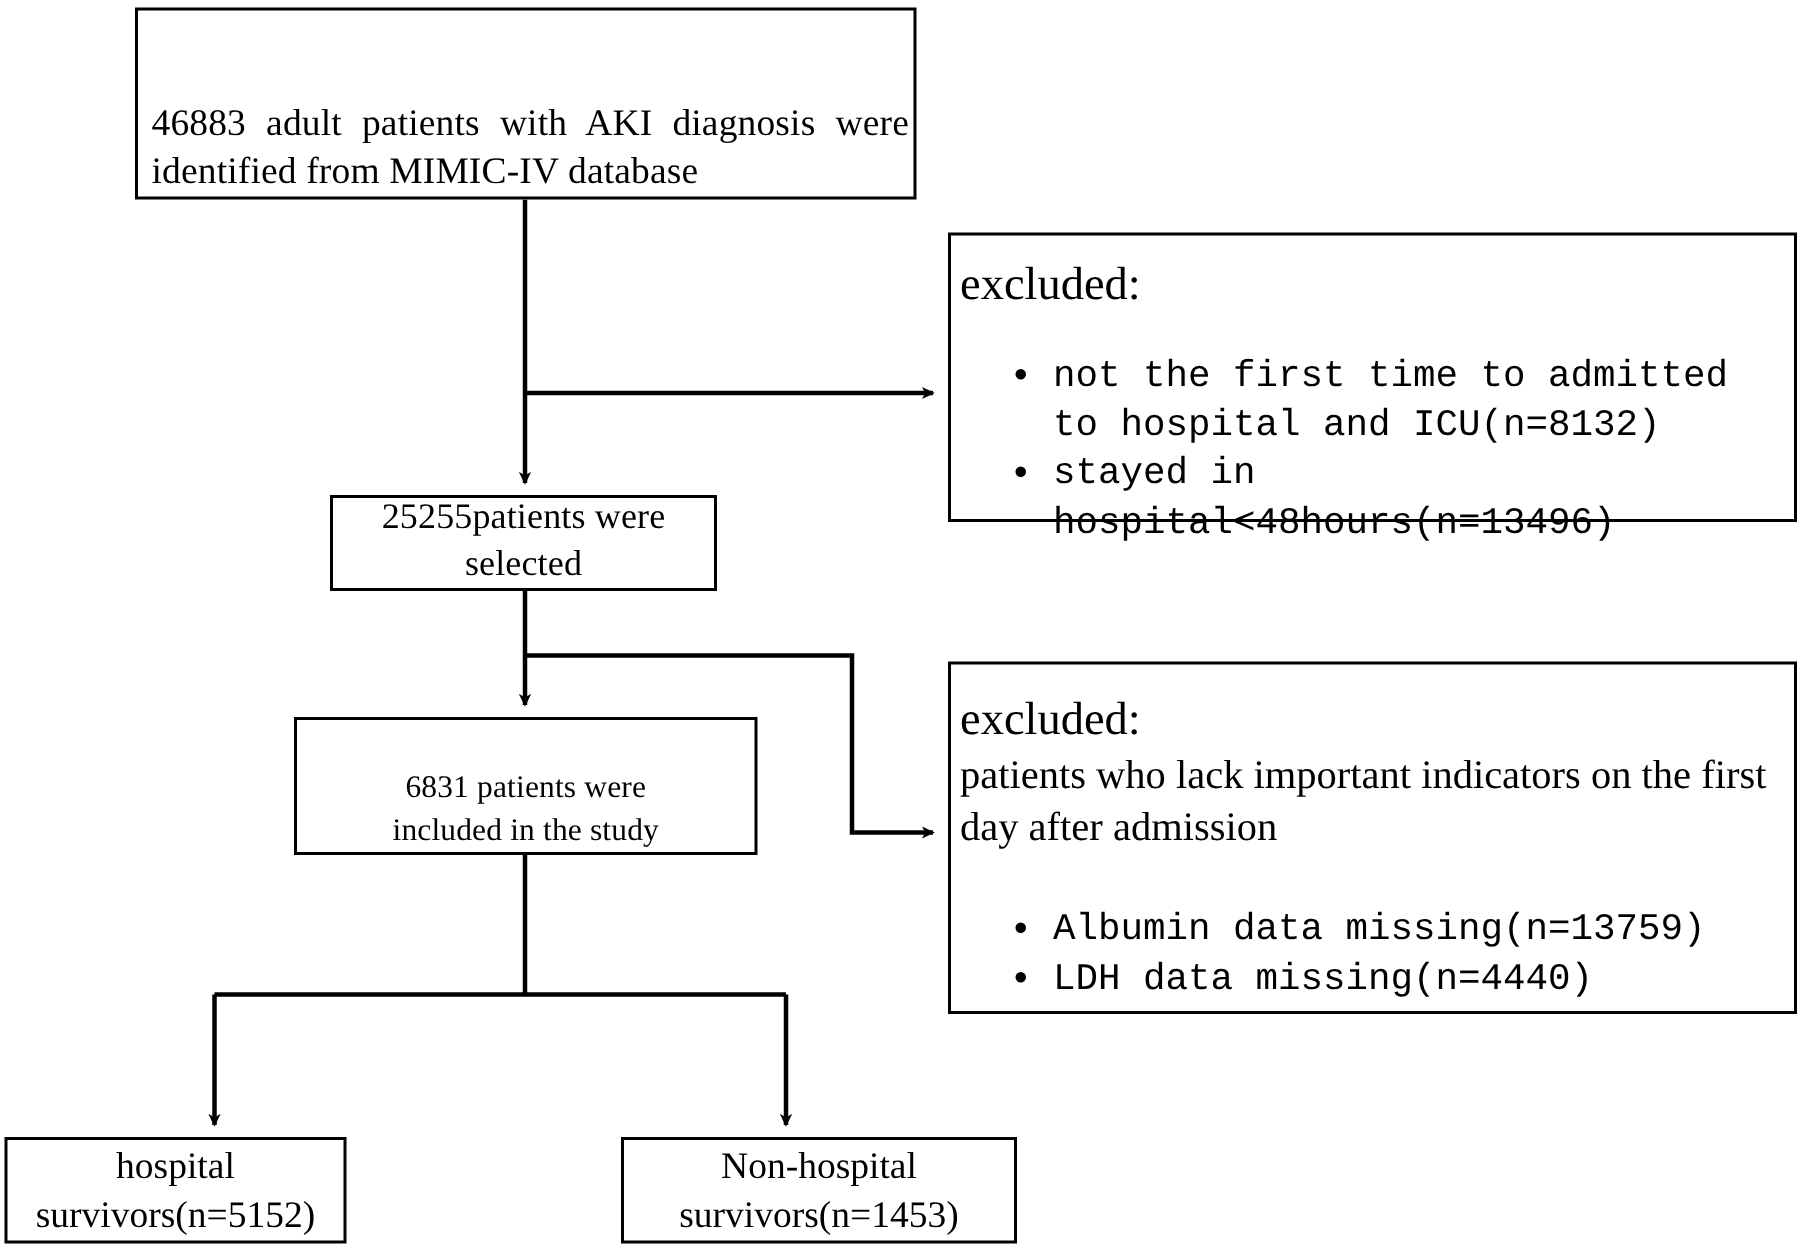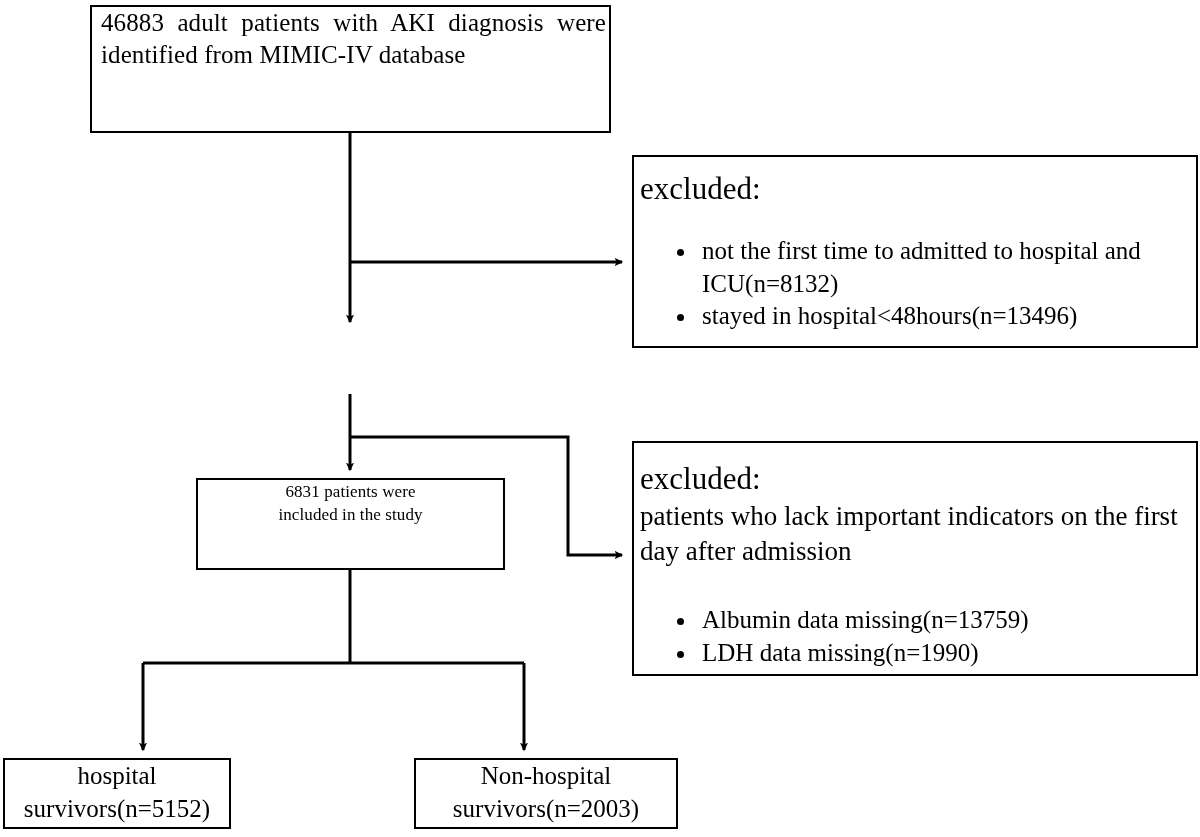--- a/index.html
+++ b/index.html
@@ -25,21 +25,21 @@
     height: 837px;
     pointer-events: none;
   }
   .node {
     position: absolute;
     box-sizing: border-box;
     border: 2.5px solid #000000;
     background: #ffffff;
     display: flex;
     flex-direction: column;
-    justify-content: flex-start;
+    justify-content: flex-end;
   }
   .node-centered {
     align-items: center;
     text-align: center;
   }
   .node-left {
     align-items: flex-start;
     text-align: left;
   }
   .node-text {
@@ -74,21 +74,21 @@
   }
   #node-selected .node-text { font-size: 24px; line-height: 1.3; }
 
   
   #node-included {
     left: 196px;
     top: 478px;
     width: 309px;
     height: 92px;
   }
-  #node-included .node-text { font-size: 17px; line-height: 1.38; }
+  #node-included .node-text { font-size: 21px; line-height: 1.38; }
 
   
   #node-exclusion-1 {
     left: 632px;
     top: 155px;
     width: 566px;
     height: 193px;
     padding: 12px 4px 4px 6px;
     justify-content: flex-start;
   }
@@ -107,20 +107,21 @@
   }
   .excl-lead {
     font-size: 27px;
     line-height: 1.28;
     margin: 0;
   }
   .excl-list {
     margin: 0;
     padding-left: 58px;
     list-style-type: disc;
+    font-family: Liberation Mono, monospace;
   }
   .excl-list li {
     font-size: 25px;
     line-height: 1.3;
     padding-left: 4px;
   }
   #node-exclusion-1 .excl-list { margin-top: 26px; }
   #node-exclusion-2 .excl-list { margin-top: 36px; }
 
   
@@ -181,38 +182,42 @@
   </div>
 
   <div class="node node-left" id="node-exclusion-1">
     <p class="excl-heading">excluded:</p>
     <ul class="excl-list">
       <li>not the first time to admitted to hospital and ICU(n=8132)</li>
       <li>stayed in hospital&lt;48hours(n=13496)</li>
     </ul>
   </div>
 
+  <div class="node node-centered" id="node-selected">
+    <div class="node-text">25255patients were
+selected</div>
+  </div>
 
   <div class="node node-left" id="node-exclusion-2">
     <p class="excl-heading">excluded:</p>
     <p class="excl-lead">patients who lack important indicators on the first day after admission</p>
     <ul class="excl-list">
       <li>Albumin data missing(n=13759)</li>
-      <li>LDH data missing(n=1990)</li>
+      <li>LDH data missing(n=4440)</li>
     </ul>
   </div>
 
   <div class="node node-centered" id="node-included">
     <div class="node-text">6831 patients were
 included in the study</div>
   </div>
 
   <div class="node node-centered" id="node-outcome-survivors">
     <div class="outcome-text">hospital
 survivors(n=5152)</div>
   </div>
 
   <div class="node node-centered" id="node-outcome-nonsurvivors">
     <div class="outcome-text">Non-hospital
-survivors(n=2003)</div>
+survivors(n=1453)</div>
   </div>
 
 </div>
 
 </body></html>

